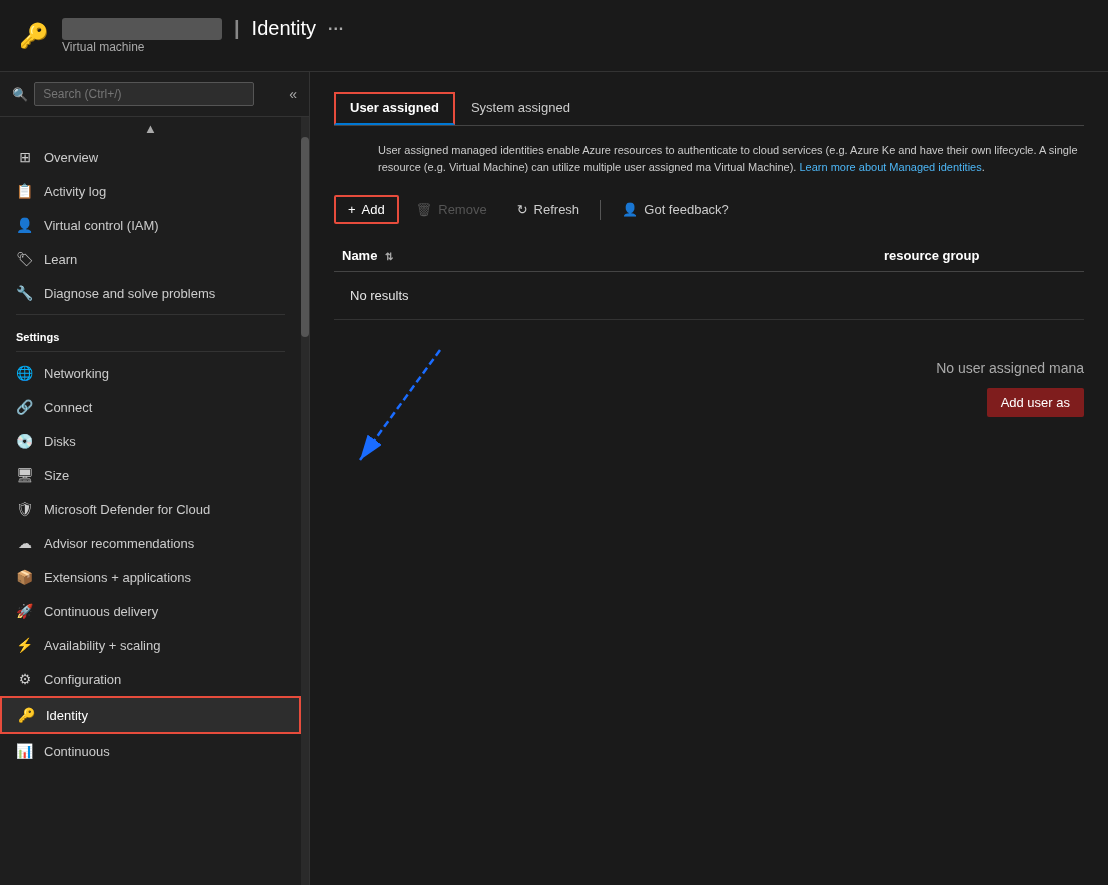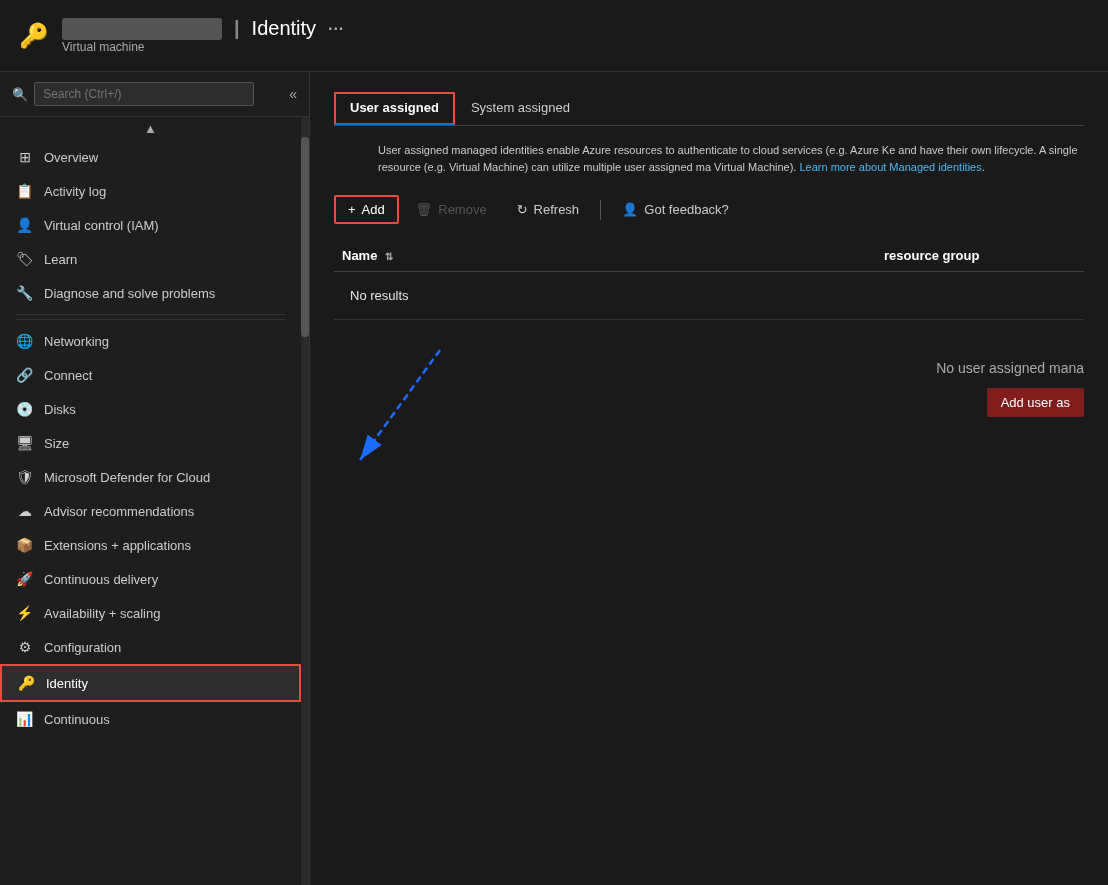--- a/index.html
+++ b/index.html
@@ -369,20 +369,21 @@
         <div class="nav-item">
           <span class="nav-icon">🏷</span>
           <span>Learn</span>
         </div>
         <div class="nav-item">
           <span class="nav-icon">🔧</span>
           <span>Diagnose and solve problems</span>
         </div>
 
         <hr class="nav-divider">
+        <div class="nav-section-label">Settings</div>
         <hr class="nav-divider">
 
         <div class="nav-item">
           <span class="nav-icon">🌐</span>
           <span>Networking</span>
         </div>
         <div class="nav-item">
           <span class="nav-icon">🔗</span>
           <span>Connect</span>
         </div>

